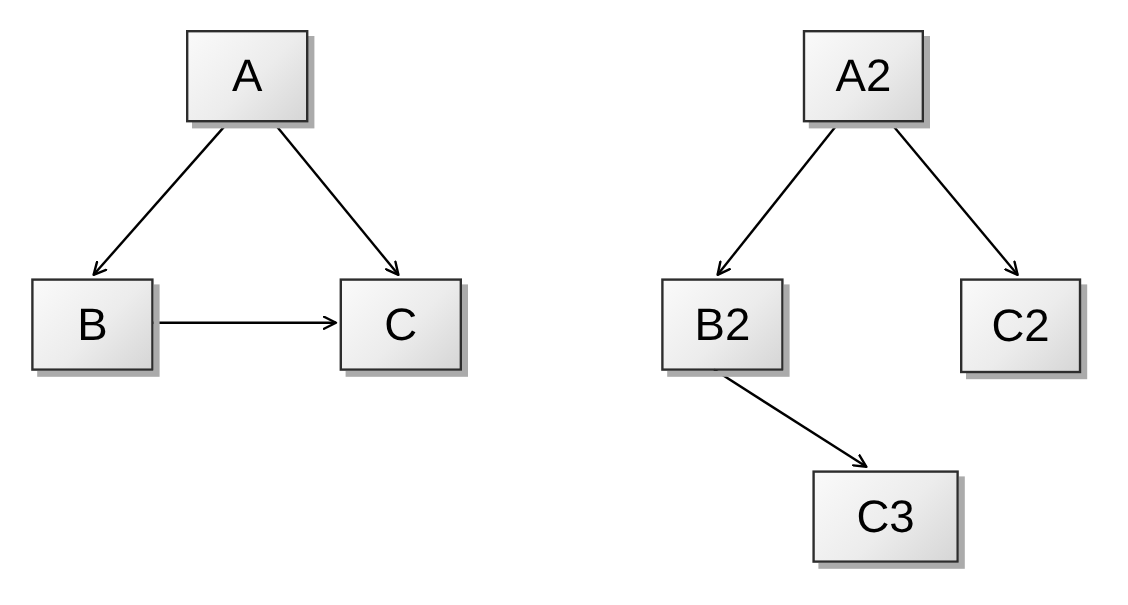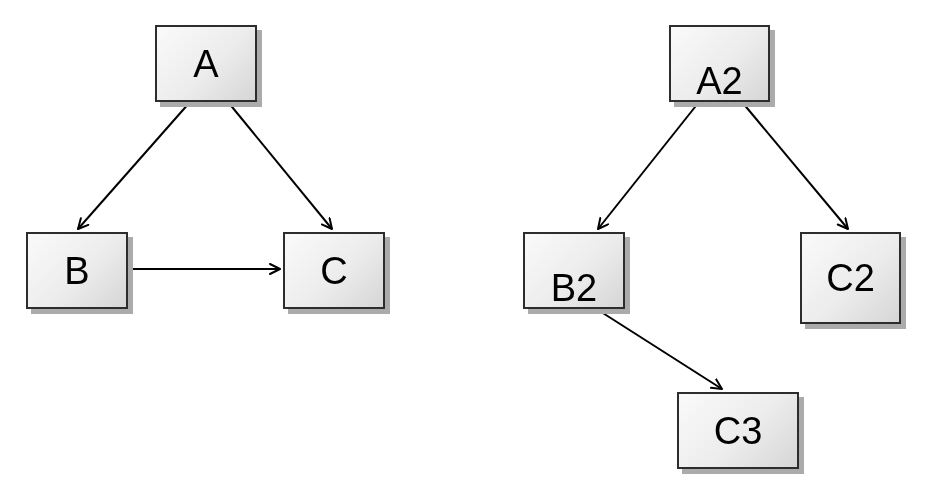--- a/index.html
+++ b/index.html
@@ -61,26 +61,26 @@
   <div id="node-layer">
       <div class="node" style="left: 155px; top: 25px; width: 102px; height: 77px;">
         <span class="node-label">A</span>
       </div>
       <div class="node" style="left: 26px; top: 232px; width: 102px; height: 77px;">
         <span class="node-label">B</span>
       </div>
       <div class="node" style="left: 283px; top: 232px; width: 102px; height: 77px;">
         <span class="node-label">C</span>
       </div>
-      <div class="node" style="left: 669px; top: 25px; width: 101px; height: 77px; align-items: flex-end;">
+      <div class="node" style="left: 669px; top: 25px; width: 101px; height: 77px;">
         <span class="node-label">A2</span>
       </div>
-      <div class="node" style="left: 523px; top: 232px; width: 102px; height: 77px; align-items: flex-end;">
+      <div class="node" style="left: 551px; top: 232px; width: 102px; height: 77px;">
         <span class="node-label">B2</span>
       </div>
-      <div class="node" style="left: 800px; top: 232px; width: 101px; height: 92px;">
+      <div class="node" style="left: 800px; top: 232px; width: 101px; height: 79px;">
         <span class="node-label">C2</span>
       </div>
       <div class="node" style="left: 677px; top: 392px; width: 122px; height: 77px;">
         <span class="node-label">C3</span>
       </div>
     </div>
 </div>
 
 </body></html>

